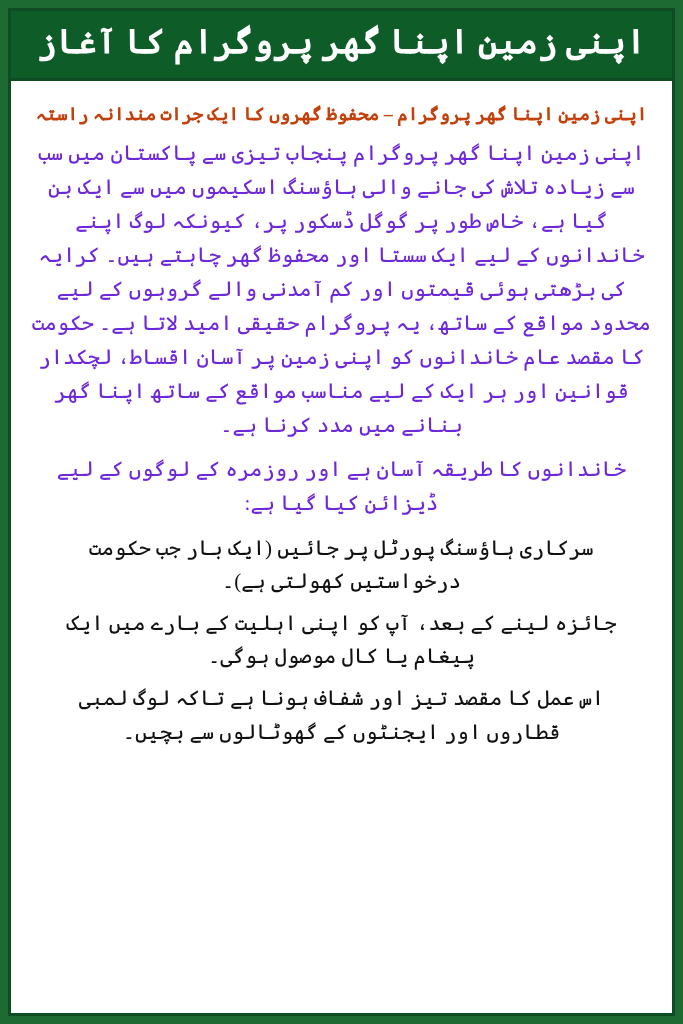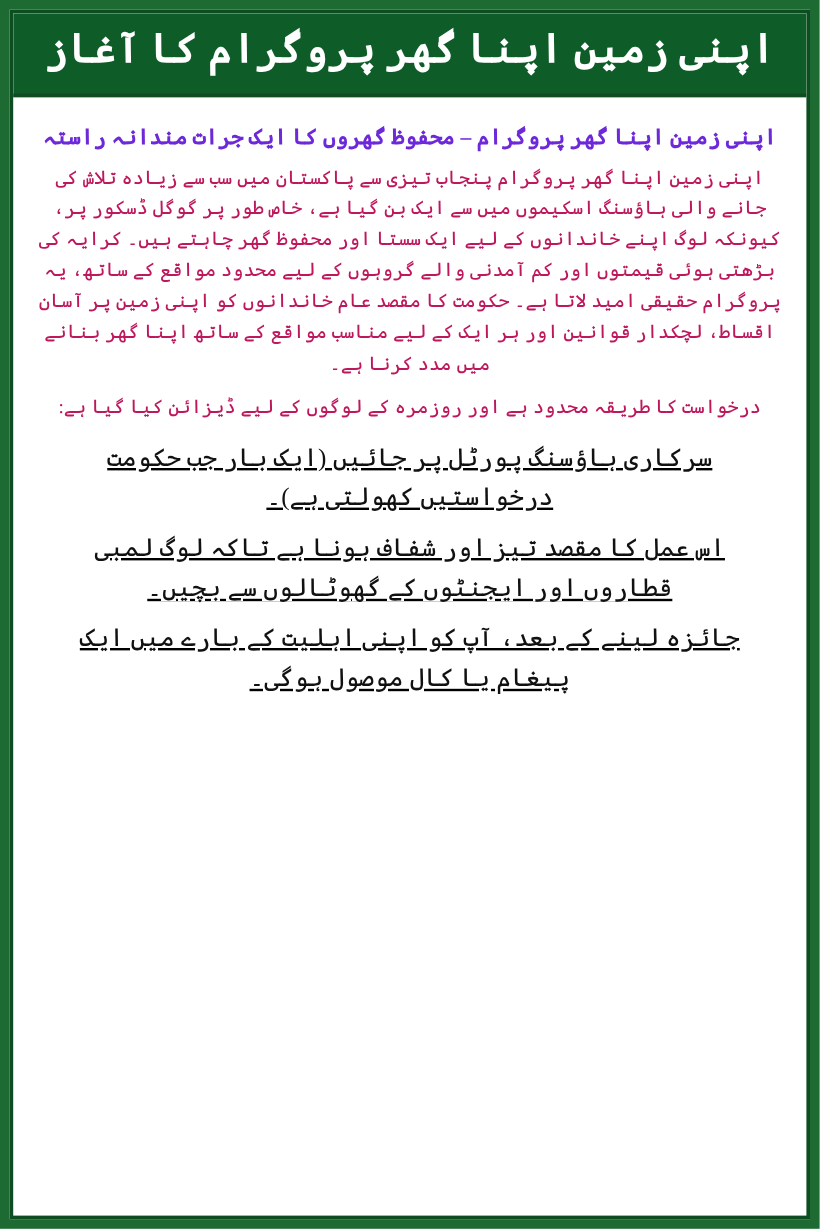--- a/index.html
+++ b/index.html
@@ -49,40 +49,39 @@
     white-space: nowrap;
   }
   .content {
     flex: 1 1 auto;
     padding: 14px 18px 6px 18px;
     direction: rtl;
     text-align: center;
     overflow: hidden;
   }
   .subhead {
-    color: #6d28d9;
+    color: #c2410c;
     font-size: 18px;
     font-weight: bold;
     line-height: 1.5;
     margin: 6px 0 8px 0;
     direction: rtl;
   }
   .para {
-    color: #be185d;
-    font-size: 16px;
+    color: #6d28d9;
+    font-size: 21px;
     line-height: 1.62;
     margin: 0 0 10px 0;
     text-align: center;
     direction: rtl;
   }
   .steps {
     margin: 12px;
     padding: 0;
     list-style: none;
-    text-decoration: underline;
   }
   .step {
     color: #111111;
     font-size: 21px;
     line-height: 1.6;
     margin: 0 0 8px 0;
     text-align: center;
     direction: rtl;
   }
   .tight {
@@ -99,23 +98,23 @@
       <div class="header-title">اپنی زمین اپنا گھر پروگرام کا آغاز</div>
     </div>
 
     <div class="content">
 
       <div class="subhead">اپنی زمین اپنا گھر پروگرام – محفوظ گھروں کا ایک جرات مندانہ راستہ</div>
 
       <p class="para">اپنی زمین اپنا گھر پروگرام پنجاب تیزی سے پاکستان میں سب سے زیادہ تلاش کی جانے والی ہاؤسنگ اسکیموں میں سے ایک بن گیا ہے، خاص طور پر گوگل ڈسکور پر، کیونکہ لوگ اپنے خاندانوں کے لیے ایک سستا اور محفوظ گھر چاہتے ہیں۔ کرایہ کی بڑھتی ہوئی قیمتوں اور کم آمدنی والے گروہوں کے لیے محدود مواقع کے ساتھ، یہ پروگرام حقیقی امید لاتا ہے۔ حکومت کا مقصد عام خاندانوں کو اپنی زمین پر آسان اقساط، لچکدار قوانین اور ہر ایک کے لیے مناسب مواقع کے ساتھ اپنا گھر بنانے میں مدد کرنا ہے۔</p>
 
 
-      <p class="para tight">درخواست کا طریقہ محدود ہے اور روزمرہ کے لوگوں کے لیے ڈیزائن کیا گیا ہے:</p>
+      <p class="para tight">خاندانوں کا طریقہ آسان ہے اور روزمرہ کے لوگوں کے لیے ڈیزائن کیا گیا ہے:</p>
 
       <div class="steps">
         <div class="step">سرکاری ہاؤسنگ پورٹل پر جائیں (ایک بار جب حکومت درخواستیں کھولتی ہے)۔</div>
+        <div class="step">جائزہ لینے کے بعد، آپ کو اپنی اہلیت کے بارے میں ایک پیغام یا کال موصول ہوگی۔</div>
         <div class="step">اس عمل کا مقصد تیز اور شفاف ہونا ہے تاکہ لوگ لمبی قطاروں اور ایجنٹوں کے گھوٹالوں سے بچیں۔</div>
-        <div class="step">جائزہ لینے کے بعد، آپ کو اپنی اہلیت کے بارے میں ایک پیغام یا کال موصول ہوگی۔</div>
       </div>
 
     </div>
   </div>
 </div>
 
 </body></html>

